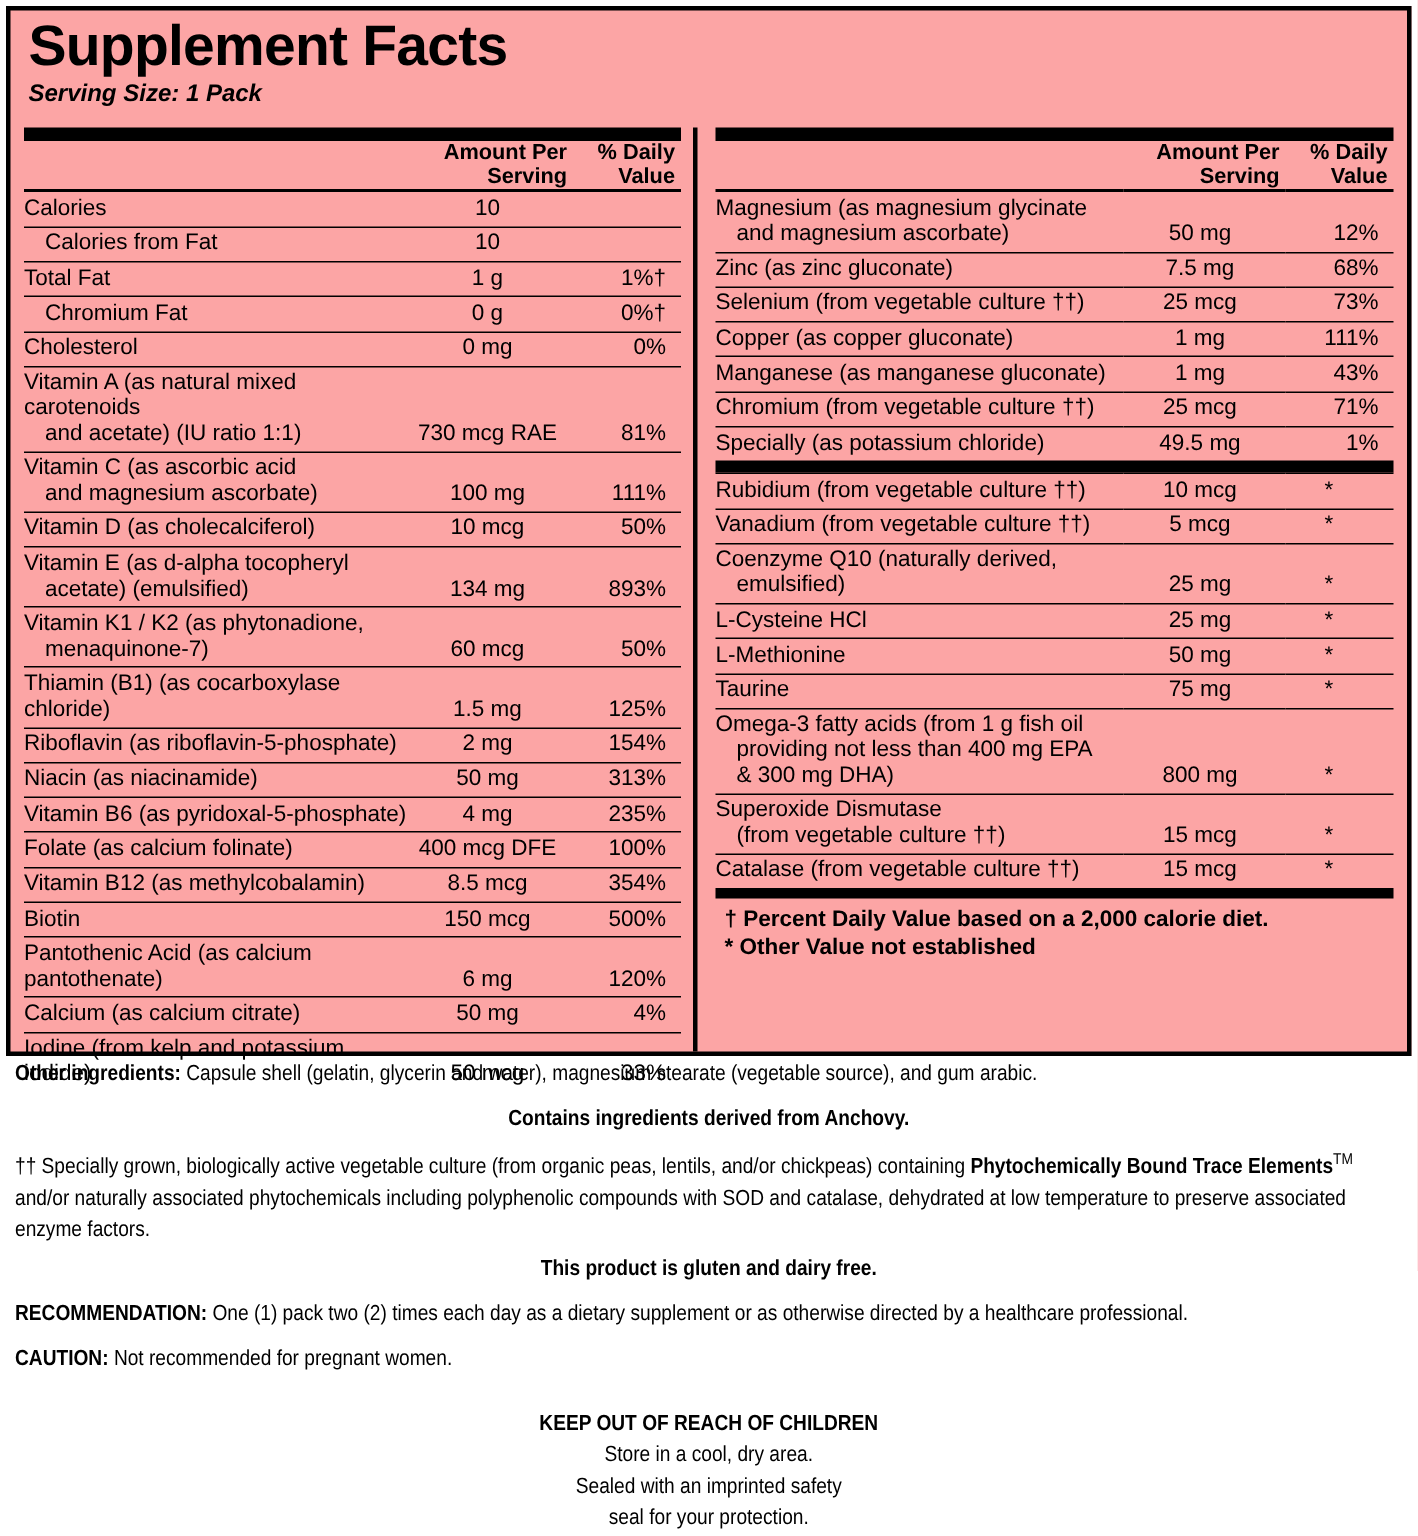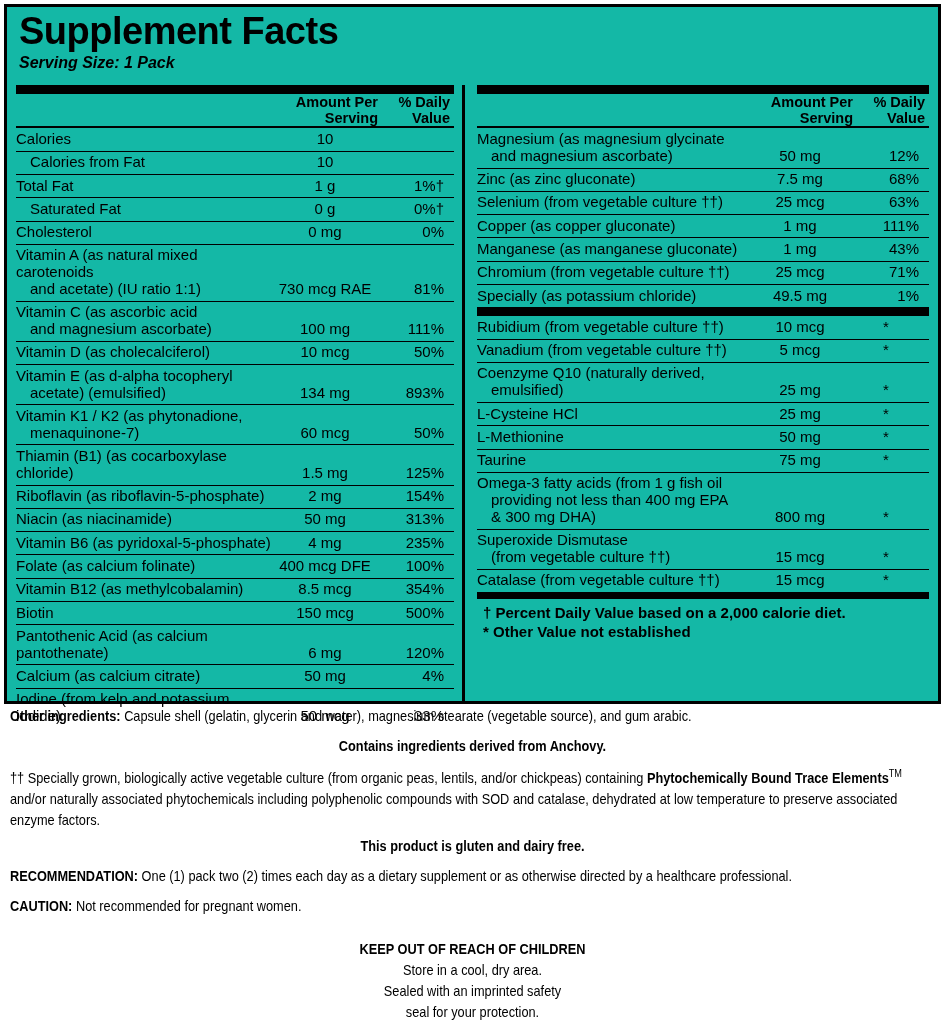--- a/index.html
+++ b/index.html
@@ -16,21 +16,21 @@
     position: relative;
   }
 
   
   .sf-box {
     position: absolute;
     left: 4px; top: 4px;
     width: 937px;
     height: 700px;
     border: 3px solid #000;
-    background: #14b8a6;
+    background: #fca5a5;
   }
 
   .sf-title {
     font-size: 38px;
     font-weight: bold;
     line-height: 0.98;
     letter-spacing: -0.5px;
     padding: 6px 0 0 12px;
     margin: 0;
     white-space: nowrap;
@@ -196,21 +196,21 @@
               <td class="amt">10</td>
               <td class="dv"></td>
             </tr>
             <tr class="r">
               <td class="name"><span class="">Total Fat</span></td>
               <td class="amt">1 g</td>
               <td class="dv">1%†</td>
             </tr>
             <tr class="r">
               <td class="name">
-                <span class="ind">Saturated Fat</span>
+                <span class="ind">Chromium Fat</span>
               </td>
               <td class="amt">0 g</td>
               <td class="dv">0%†</td>
             </tr>
             <tr class="r">
               <td class="name"><span class="">Cholesterol</span></td>
               <td class="amt">0 mg</td>
               <td class="dv">0%</td>
             </tr>
             <tr class="r">
@@ -322,21 +322,21 @@
               <td class="dv">12%</td>
             </tr>
             <tr class="r">
               <td class="name"><span class="">Zinc (as zinc gluconate)</span></td>
               <td class="amt">7.5 mg</td>
               <td class="dv">68%</td>
             </tr>
             <tr class="r">
               <td class="name"><span class="">Selenium (from vegetable culture ††)</span></td>
               <td class="amt">25 mcg</td>
-              <td class="dv">63%</td>
+              <td class="dv">73%</td>
             </tr>
             <tr class="r">
               <td class="name"><span class="">Copper (as copper gluconate)</span></td>
               <td class="amt">1 mg</td>
               <td class="dv">111%</td>
             </tr>
             <tr class="r">
               <td class="name"><span class="">Manganese (as manganese gluconate)</span></td>
               <td class="amt">1 mg</td>
               <td class="dv">43%</td>

